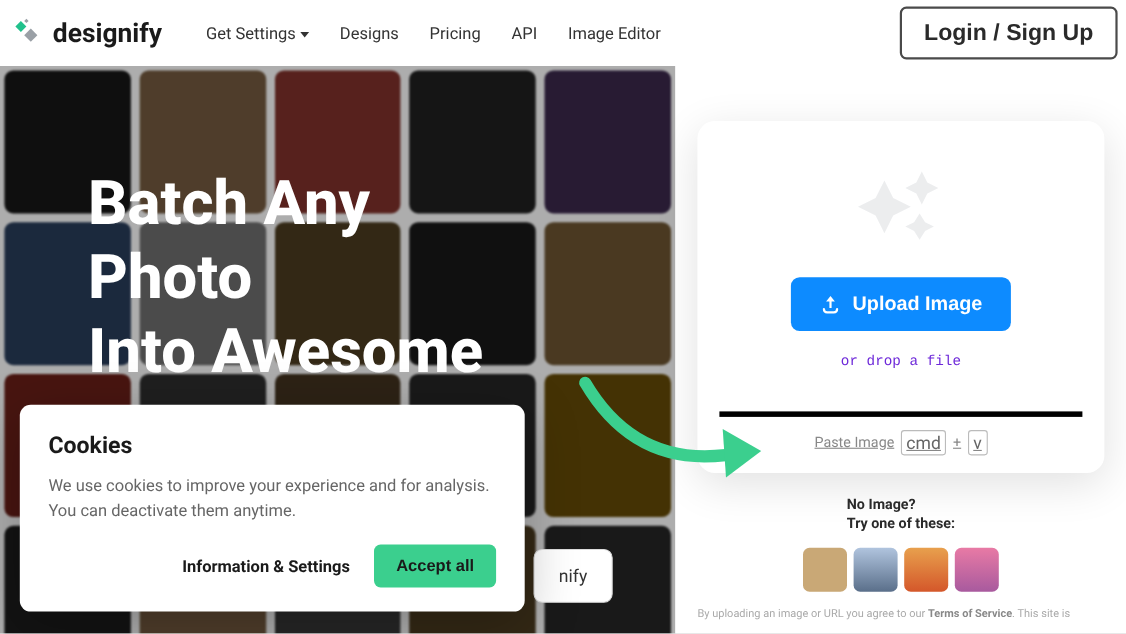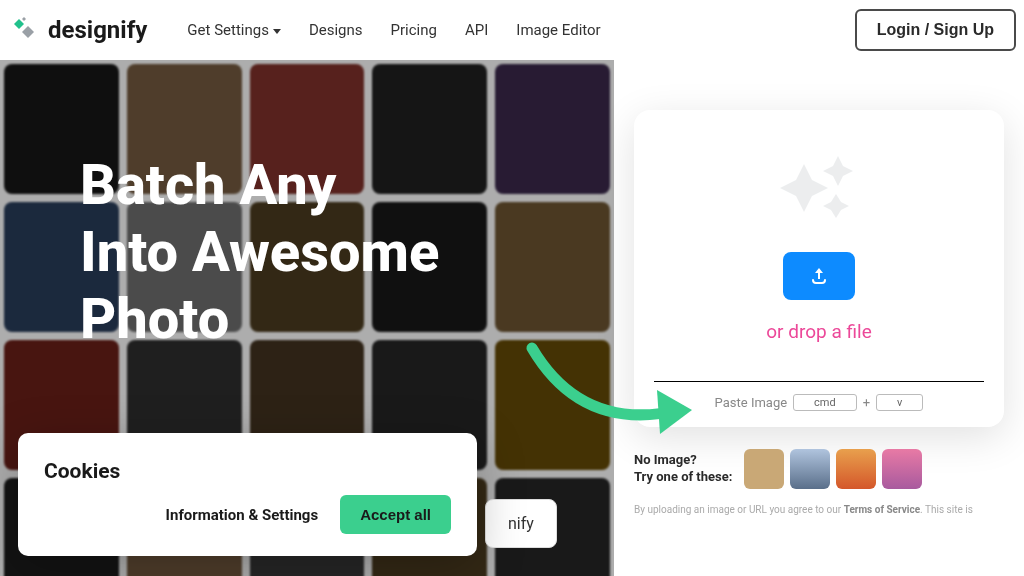--- a/index.html
+++ b/index.html
@@ -6,21 +6,21 @@
 body { font-family: -apple-system, BlinkMacSystemFont, "Segoe UI", Roboto, sans-serif; width: 1024px; height: 576px; overflow: hidden; background: #fff; position: relative; }
 
 
 .header { height: 60px; display: flex; align-items: center; padding: 0 8px; background: #fff; position: relative; z-index: 5; }
 .logo { display: flex; align-items: center; gap: 8px; margin-right: 40px; }
 .logo-icon { width: 32px; height: 32px; position: relative; }
 .logo-text { font-size: 24px; font-weight: 700; color: #1a1a1a; }
 .nav { display: flex; gap: 28px; align-items: center; }
 .nav-item { font-size: 15px; color: #333; cursor: pointer; display: flex; align-items: center; gap: 4px; }
 .caret-down { display: inline-block; width: 0; height: 0; border-left: 4px solid transparent; border-right: 4px solid transparent; border-top: 5px solid #333; margin-top: 2px; }
-.login-btn { margin-left: auto; border: 2px solid #4a4a4a; border-radius: 6px; padding: 10px 20px; font-size: 16px; font-weight: 600; color: #2a2a2a; cursor: pointer; background: #fff; }
+.login-btn { margin-left: auto; border: 2px solid #4a4a4a; border-radius: 6px; padding: 10px 20px; font-size: 21px; font-weight: 600; color: #2a2a2a; cursor: pointer; background: #fff; }
 
 
 .hero { position: relative; height: 516px; display: flex; }
 .hero-left { width: 615px; position: relative; overflow: hidden; }
 .grid-bg { position: absolute; inset: 0; display: grid; grid-template-columns: repeat(5, 1fr); grid-auto-rows: 130px; gap: 8px; padding: 4px; filter: brightness(0.55) blur(1px); }
 .tile { border-radius: 8px; }
 .t1{background:#2a2a2a}.t2{background:#d4a574}.t3{background:#e85a4f}.t4{background:#3a3a3a}.t5{background:#6b4a8a}
 .t6{background:#4a6fa5}.t7{background:#c9c9c9}.t8{background:#8a6d3b}.t9{background:#2d2d2d}.t10{background:#c79a5b}
 .t11{background:#c0392b}.t12{background:#555}.t13{background:#7a5c3a}.t14{background:#444}.t15{background:#b8860b}
 .t16{background:#333}.t17{background:#d4a574}.t18{background:#666}.t19{background:#8a6d3b}.t20{background:#444}
@@ -28,25 +28,25 @@
 .hero-title { position: absolute; top: 92px; left: 80px; color: #fff; font-size: 56px; font-weight: 800; line-height: 1.2; z-index: 2; }
 
 
 .arrow { position: absolute; left: 522px; top: 278px; z-index: 3; pointer-events: none; }
 
 
 .hero-right { flex: 1; background: #fff; padding: 50px 20px 0 20px; display: flex; flex-direction: column; align-items: center; }
 .upload-card { width: 370px; background: #fff; border-radius: 16px; box-shadow: 0 10px 40px rgba(0,0,0,0.12); padding: 44px 20px 16px 20px; display: flex; flex-direction: column; align-items: center; }
 .sparkles { margin-bottom: 28px; opacity: 0.35; }
 .upload-btn { background: #0d8bff; color: #fff; border: none; border-radius: 8px; padding: 14px 26px; font-size: 18px; font-weight: 700; display: flex; align-items: center; gap: 10px; cursor: pointer; }
-.drop-text { margin-top: 20px; font-size: 19px; color: #ec4899; }
-.paste-row { margin-top: 38px; font-size: 13px; color: #888; display: flex; align-items: center; gap: 6px; border-top: 1px solid #000000; width: 100%; justify-content: center; padding-top: 12px; }
-.key { border: 1px solid #bbb; border-radius: 3px; padding: 1px 20px; font-size: 11px; color: #666; }
+.drop-text { margin-top: 20px; font-size: 13px; color: #6d28d9; font-family: Liberation Mono, monospace; }
+.paste-row { margin-top: 38px; font-size: 13px; color: #888; display: flex; align-items: center; gap: 6px; border-top: 5px solid #000000; width: 100%; justify-content: center; padding-top: 12px; text-decoration: underline; }
+.key { border: 1px solid #bbb; border-radius: 3px; padding: 1px 4px; font-size: 16px; color: #666; }
 
-.samples { width: 370px; margin-top: 22px; display: flex; align-items: center; gap: 12px; }
+.samples { width: 370px; margin-top: 22px; display: flex; align-items: center; gap: 12px; flex-direction: column; }
 .samples-text { font-size: 13px; font-weight: 700; color: #2a2a2a; line-height: 1.3; }
 .thumbs { display: flex; gap: 6px; }
 .thumb { width: 40px; height: 40px; border-radius: 6px; cursor: pointer; }
 .th1{background:#c9a876}.th2{background:linear-gradient(#b0c4de,#5a6f8a)}.th3{background:linear-gradient(#e8a04d,#d4572a)}.th4{background:linear-gradient(#e87aa5,#a85a9e)}
 .disclaimer { width: 370px; margin-top: 14px; font-size: 10px; color: #aaa; line-height: 1.4; text-align: left; }
 .disclaimer b { color: #888; text-align: center; }
 
 
 .cookie { position: absolute; left: 18px; bottom: 20px; width: 459px; background: #fff; border-radius: 10px; box-shadow: 0 12px 48px rgba(0,0,0,0.25); padding: 26px 26px 22px 26px; z-index: 10; }
 .cookie h3 { font-size: 21px; font-weight: 700; margin-bottom: 12px; color: #1a1a1a; }
@@ -105,42 +105,43 @@
         <div class="tile t15"></div>
       <div class="tile t16"></div>
         <div class="tile t17"></div>
         <div class="tile t18"></div>
         <div class="tile t19"></div>
         <div class="tile t20"></div>
     </div>
     <div class="dim-overlay"></div>
     <div class="hero-title">
       <div>Batch Any</div>
+      <div>Photo</div>
       <div>Into Awesome</div>
-      <div>Photo</div>
     </div>
   </div>
 
   <svg class="arrow" width="180" height="110" viewBox="0 0 180 110">
     <path d="M10 10 Q 60 95 158 72" stroke="#3bcf8e" stroke-width="11" fill="none" stroke-linecap="round"></path>
     <path d="M135 52 L170 72 L138 96 Z" fill="#3bcf8e"></path>
   </svg>
 
   <div class="hero-right">
     <div class="upload-card">
       <svg class="sparkles" width="90" height="70" viewBox="0 0 90 70">
         <path d="M30 10 L38 26 L54 34 L38 42 L30 58 L22 42 L6 34 L22 26 Z" fill="#c9ccd1"></path>
         <path d="M64 2 L69 12 L79 17 L69 22 L64 32 L59 22 L49 17 L59 12 Z" fill="#c9ccd1"></path>
         <path d="M62 40 L67 48 L75 52 L67 56 L62 64 L57 56 L49 52 L57 48 Z" fill="#c9ccd1"></path>
       </svg>
       <button class="upload-btn">
         <svg width="20" height="20" viewBox="0 0 20 20">
           <path d="M10 2 L14 7 L11 7 L11 13 L9 13 L9 7 L6 7 Z" fill="#fff"></path>
           <path d="M4 14 Q4 17 7 17 L13 17 Q16 17 16 14" stroke="#fff" stroke-width="2" fill="none" stroke-linecap="round"></path>
         </svg>
+        <span>Upload Image</span>
       </button>
       <div class="drop-text">or drop a file</div>
       <div class="paste-row">
         <span>Paste Image</span>
         <span class="key">cmd</span>
         <span>+</span>
         <span class="key">v</span>
       </div>
     </div>
 
@@ -160,17 +161,18 @@
     <div class="disclaimer">
       <span>By uploading an image or URL you agree to our </span><b>Terms of Service</b><span>. This site is</span>
     </div>
   </div>
 
   <div class="nify-peek">nify</div>
 </div>
 
 <div class="cookie">
   <h3>Cookies</h3>
+  <p>We use cookies to improve your experience and for analysis. You can deactivate them anytime.</p>
   <div class="cookie-actions">
     <span class="info-link">Information &amp; Settings</span>
     <button class="accept-btn">Accept all</button>
   </div>
 </div>
 
 </body></html>

